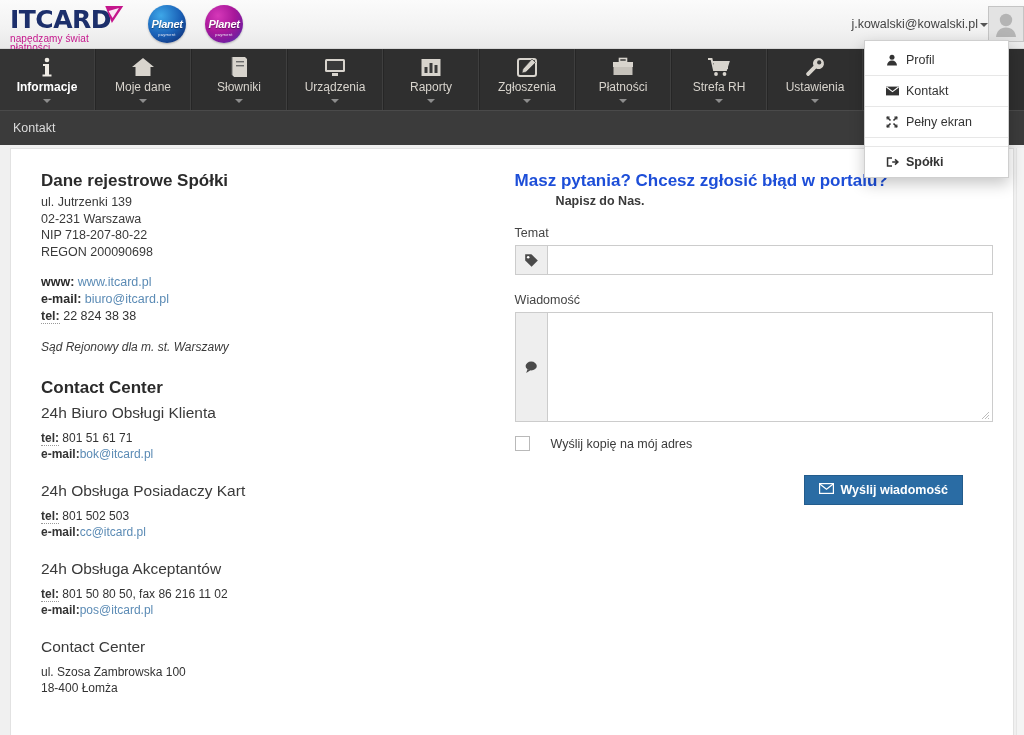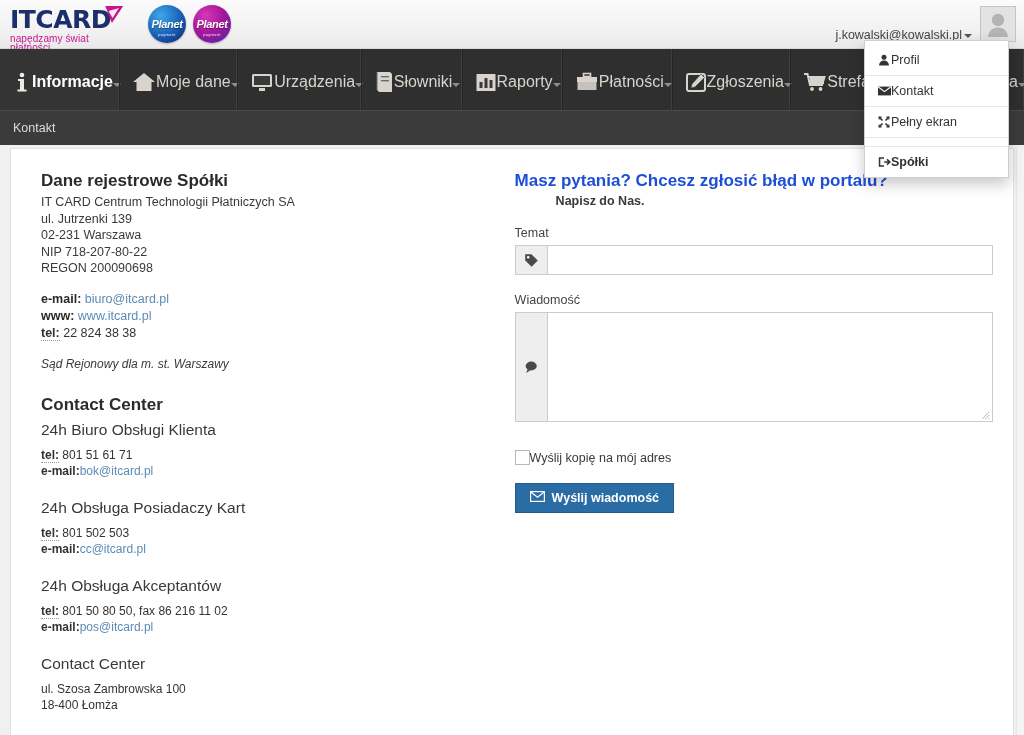--- a/index.html
+++ b/index.html
@@ -42,42 +42,42 @@
   .itcard-check {
     position: absolute;
     right: -2px; top: 0px;
     width: 22px; height: 22px;
     color: #c5168c;
     font-size: 21px;
     line-height: 21px;
     font-weight: bold;
     transform: skewX(-8deg);
   }
-  .planet-logos { display: flex; align-items: center; gap: 7px; margin-left: 26px; }
+  .planet-logos { display: flex; align-items: center; gap: 19px; margin-left: 26px; }
   .planet {
     width: 38px; height: 38px; border-radius: 50%;
     display: flex; align-items: center; justify-content: center;
     position: relative;
     box-shadow: 0 1px 2px rgba(0,0,0,.25);
   }
   .planet.one { background: radial-gradient(circle at 34% 28%, #3ea7e8 0%, #1a62b8 52%, #123b86 80%, #e8791c 100%); }
   .planet.two { background: radial-gradient(circle at 34% 28%, #d638b9 0%, #a8179a 45%, #7b1b9e 72%, #2f63c4 100%); }
   .planet-word {
     color: #fff; font-weight: bold; font-size: 11px;
     font-style: italic; letter-spacing: -0.3px;
     text-shadow: 0 1px 1px rgba(0,0,0,.4);
   }
   .planet-sub {
     position: absolute; bottom: 6px; left: 0; right: 0;
     text-align: center; font-size: 4px; color: #e9e9f5; letter-spacing: .3px;
   }
 
   .user-area {
-    margin-left: auto; display: flex; align-items: flex-end;
-    padding-right: 8px; gap: 8px;
+    margin-left: auto; display: flex; align-items: center;
+    gap: 0;
   }
   .user-email {
     font-size: 12.5px; color: #444;
     display: flex; align-items: center; gap: 2px;
   }
   .caret-down {
     display: inline-block;
     width: 0; height: 0;
     border-left: 4px solid transparent;
     border-right: 4px solid transparent;
@@ -99,48 +99,48 @@
     position: absolute;
     top: 40px; left: 864px;
     width: 143px;
     background: #fff;
     border: 1px solid #cfcfcf;
     box-shadow: 0 6px 14px rgba(0,0,0,.22);
     z-index: 50;
     padding: 4px 0 0 0;
   }
   .menu-item {
-    display: flex; align-items: center; 
-    padding: 8px 12px;
+    display: flex; align-items: center; gap: 7px;
+    padding: 8px 20px;
     font-size: 12.5px;
     color: #333;
     border-bottom: 1px solid #e7e7e7;
     background: #fff;
   }
   .menu-item:last-child { border-bottom: none; }
   .menu-item.after-gap { border-top: 1px solid #e7e7e7; margin-top: 8px; font-weight: bold; }
   .menu-icon { width: 14px; display: inline-flex; justify-content: center; color: #333; }
 
   
   .nav {
     height: 61px;
     background: #2f2f2f;
     display: flex;
     align-items: stretch;
   }
   .nav-item {
     position: relative;
     min-width: 70px;
     padding: 5px 12px 0 12px;
-    display: flex; flex-direction: row; align-items: center;
+    display: flex; flex-direction: column; align-items: center;
     justify-content: flex-start;
     color: #d8d4cd;
     border-right: 1px solid #3f3f3f;
     border-left: 1px solid #262626;
-    font-size: 16px;
+    font-size: 12px;
   }
   .nav-item:first-child { border-left: none; }
   .nav-item.active { background: #343434; color: #fff; font-weight: bold; }
   .nav-ico { height: 26px; display: flex; align-items: center; justify-content: center; }
   .nav-ico svg { display: block; }
   .nav-label { line-height: 14px; white-space: nowrap; }
   .nav-caret {
     width: 0; height: 0;
     border-left: 4px solid transparent;
     border-right: 4px solid transparent;
@@ -224,28 +224,28 @@
     border: 1px solid #ccc;
     background: #fff;
     height: 108px;
     position: relative;
   }
   .resize-grip {
     position: absolute; right: 2px; bottom: 1px;
     width: 9px; height: 9px;
     color: #bbb; font-size: 9px; line-height: 9px;
   }
-  .checkrow { display: flex; align-items: center; gap: 0; margin-top: 28px; }
+  .checkrow { display: flex; align-items: center; gap: 21px; margin-top: 14px; }
   .chk {
     width: 13px; height: 13px;
     border: 1px solid #b9b9b9;
     background: #fff;
   }
   .chk-label { font-size: 12.5px; color: #3a3a3a; }
-  .btn-row { display: flex; justify-content: flex-start; margin-top: 18px; padding-right: 30px; }
+  .btn-row { display: flex; justify-content: flex-end; margin-top: 24px; padding-right: 30px; }
   .btn-primary {
     background: #2a6ca4;
     border: 1px solid #235c8c;
     color: #fff;
     font-weight: bold;
     font-size: 12.5px;
     padding: 7px 14px;
     display: inline-flex; align-items: center; gap: 7px;
     font-family: "Liberation Sans", sans-serif;
   }
@@ -319,76 +319,76 @@
         <svg width="24" height="22" viewBox="0 0 24 22">
             <path d="M12 2 L23 11 L19.5 11 L19.5 20 L4.5 20 L4.5 11 L1 11 Z" fill="#d8d4cd"></path>
           </svg>
       </span>
       <span class="nav-label">Moje dane</span>
       <span class="nav-caret"></span>
     </div>
 
     <div class="nav-item">
       <span class="nav-ico">
-        <svg width="24" height="22" viewBox="0 0 24 22">
-            <rect x="2" y="3" width="20" height="13" rx="1.5" fill="#d8d4cd"></rect>
-            <rect x="4" y="5" width="16" height="9" fill="#3a3a3a"></rect>
-            <rect x="9" y="17" width="6" height="3" fill="#d8d4cd"></rect>
-          </svg>
-      </span>
-      <span class="nav-label">Urządzenia</span>
-      <span class="nav-caret"></span>
-    </div>
-
-    <div class="nav-item">
-      <span class="nav-ico">
         <svg width="20" height="22" viewBox="0 0 20 22">
             <path d="M3 1 L16 1 L18 3 L18 21 L5 21 L3 19 Z" fill="#d8d4cd"></path>
             <path d="M3 1 L3 19 L5 21" fill="none" stroke="#6b6b6b" stroke-width="1"></path>
             <rect x="7" y="5" width="8" height="1.4" fill="#6b6b6b"></rect>
             <rect x="7" y="9" width="8" height="1.4" fill="#6b6b6b"></rect>
           </svg>
       </span>
       <span class="nav-label">Słowniki</span>
       <span class="nav-caret"></span>
     </div>
 
     <div class="nav-item">
       <span class="nav-ico">
+        <svg width="24" height="22" viewBox="0 0 24 22">
+            <rect x="2" y="3" width="20" height="13" rx="1.5" fill="#d8d4cd"></rect>
+            <rect x="4" y="5" width="16" height="9" fill="#3a3a3a"></rect>
+            <rect x="9" y="17" width="6" height="3" fill="#d8d4cd"></rect>
+          </svg>
+      </span>
+      <span class="nav-label">Urządzenia</span>
+      <span class="nav-caret"></span>
+    </div>
+
+    <div class="nav-item">
+      <span class="nav-ico">
         <svg width="22" height="22" viewBox="0 0 22 22">
             <rect x="1.5" y="3" width="19" height="17" fill="#d8d4cd"></rect>
             <rect x="4.5" y="11" width="3" height="6" fill="#3a3a3a"></rect>
             <rect x="9.5" y="7" width="3" height="10" fill="#3a3a3a"></rect>
             <rect x="14.5" y="9" width="3" height="8" fill="#3a3a3a"></rect>
           </svg>
       </span>
       <span class="nav-label">Raporty</span>
       <span class="nav-caret"></span>
     </div>
 
     <div class="nav-item">
       <span class="nav-ico">
+        <svg width="22" height="22" viewBox="0 0 22 22">
+            <rect x="2" y="3" width="18" height="17" rx="2" fill="none" stroke="#d8d4cd" stroke-width="2"></rect>
+            <path d="M16 3 L19.5 6.5 L10 16 L6 17 L7 13 Z" fill="#d8d4cd" stroke="#3a3a3a" stroke-width=".6"></path>
+          </svg>
+      </span>
+      <span class="nav-label">Zgłoszenia</span>
+      <span class="nav-caret"></span>
+    </div>
+
+    <div class="nav-item">
+      <span class="nav-ico">
         <svg width="24" height="22" viewBox="0 0 24 22">
             <rect x="8.5" y="2.5" width="7" height="3" fill="none" stroke="#d8d4cd" stroke-width="1.6"></rect>
             <rect x="2" y="6" width="20" height="5" fill="#d8d4cd"></rect>
             <rect x="2.5" y="11" width="19" height="8" fill="#c6c2bb"></rect>
           </svg>
       </span>
       <span class="nav-label">Płatności</span>
-      <span class="nav-caret"></span>
-    </div>
-
-    <div class="nav-item">
-      <span class="nav-ico">
-        <svg width="22" height="22" viewBox="0 0 22 22">
-            <rect x="2" y="3" width="18" height="17" rx="2" fill="none" stroke="#d8d4cd" stroke-width="2"></rect>
-            <path d="M16 3 L19.5 6.5 L10 16 L6 17 L7 13 Z" fill="#d8d4cd" stroke="#3a3a3a" stroke-width=".6"></path>
-          </svg>
-      </span>
-      <span class="nav-label">Zgłoszenia</span>
       <span class="nav-caret"></span>
     </div>
 
     <div class="nav-item">
       <span class="nav-ico">
         <svg width="24" height="22" viewBox="0 0 24 22">
             <path d="M1 3 H4.5 L7 14 H19 L21.5 6 H6" fill="none" stroke="#d8d4cd" stroke-width="2"></path>
             <rect x="7" y="6" width="14" height="7" fill="#d8d4cd"></rect>
             <circle cx="9" cy="18" r="1.9" fill="#d8d4cd"></circle>
             <circle cx="17.5" cy="18" r="1.9" fill="#d8d4cd"></circle>
@@ -413,37 +413,36 @@
   <div class="crumbbar">
     <span>Kontakt</span>
   </div>
 
   <div class="panel">
     <div class="cols">
 
       <div class="col-left">
         <h2 class="sec">Dane rejestrowe Spółki</h2>
         <div class="lines">
-          <div>IT CARD Centrum Technologii Płatniczych SA</div>
           <div>ul. Jutrzenki 139</div>
           <div>02-231 Warszawa</div>
           <div>NIP 718-207-80-22</div>
           <div>REGON 200090698</div>
         </div>
 
         <div class="block-gap"></div>
 
         <div class="kv">
           <div>
+            <b>www:</b>
+            <a class="lnk" href="#">www.itcard.pl</a>
+          </div>
+          <div>
             <b>e-mail:</b>
             <a class="lnk" href="#">biuro@itcard.pl</a>
-          </div>
-          <div>
-            <b>www:</b>
-            <a class="lnk" href="#">www.itcard.pl</a>
           </div>
           <div>
             <span class="abbr">tel:</span>
             <span>22 824 38 38</span>
           </div>
         </div>
 
         <div class="legal">
           <div>Sąd Rejonowy dla m. st. Warszawy</div>
         </div>

